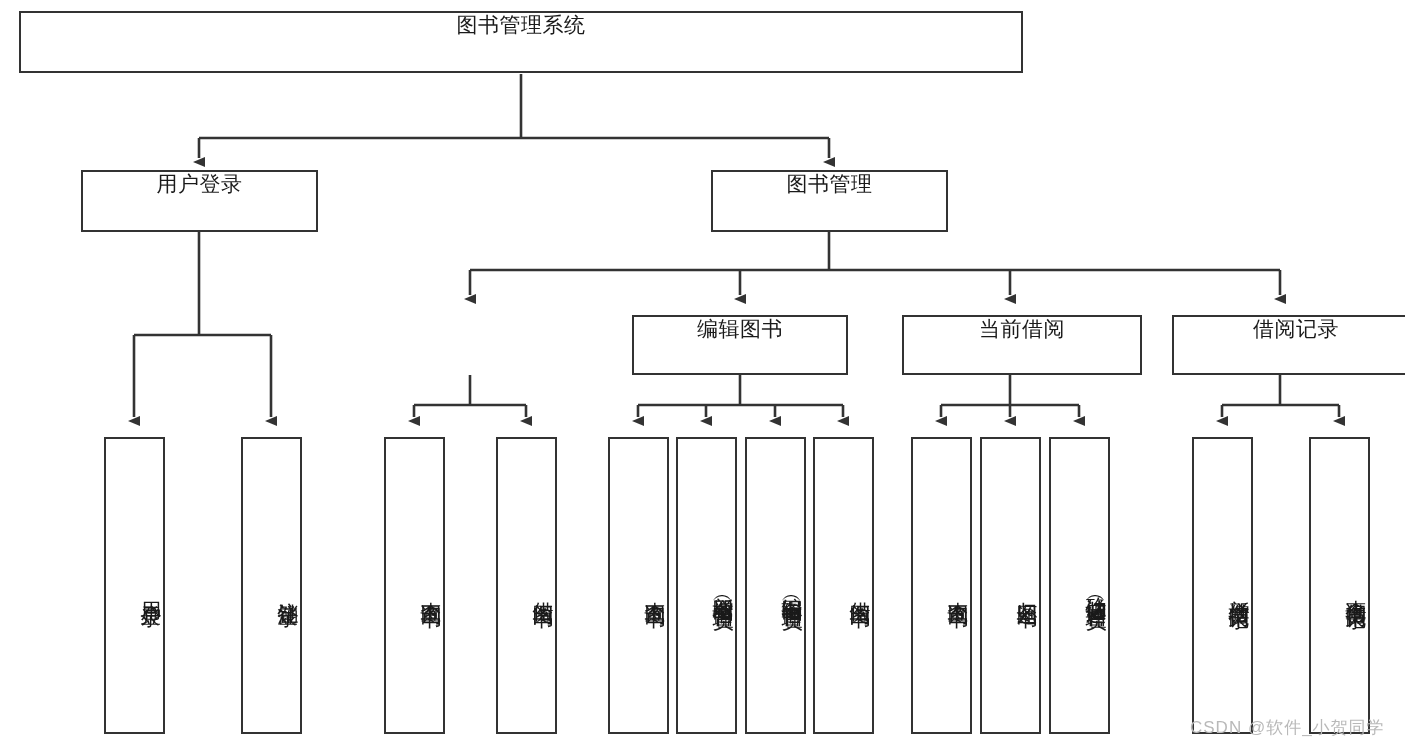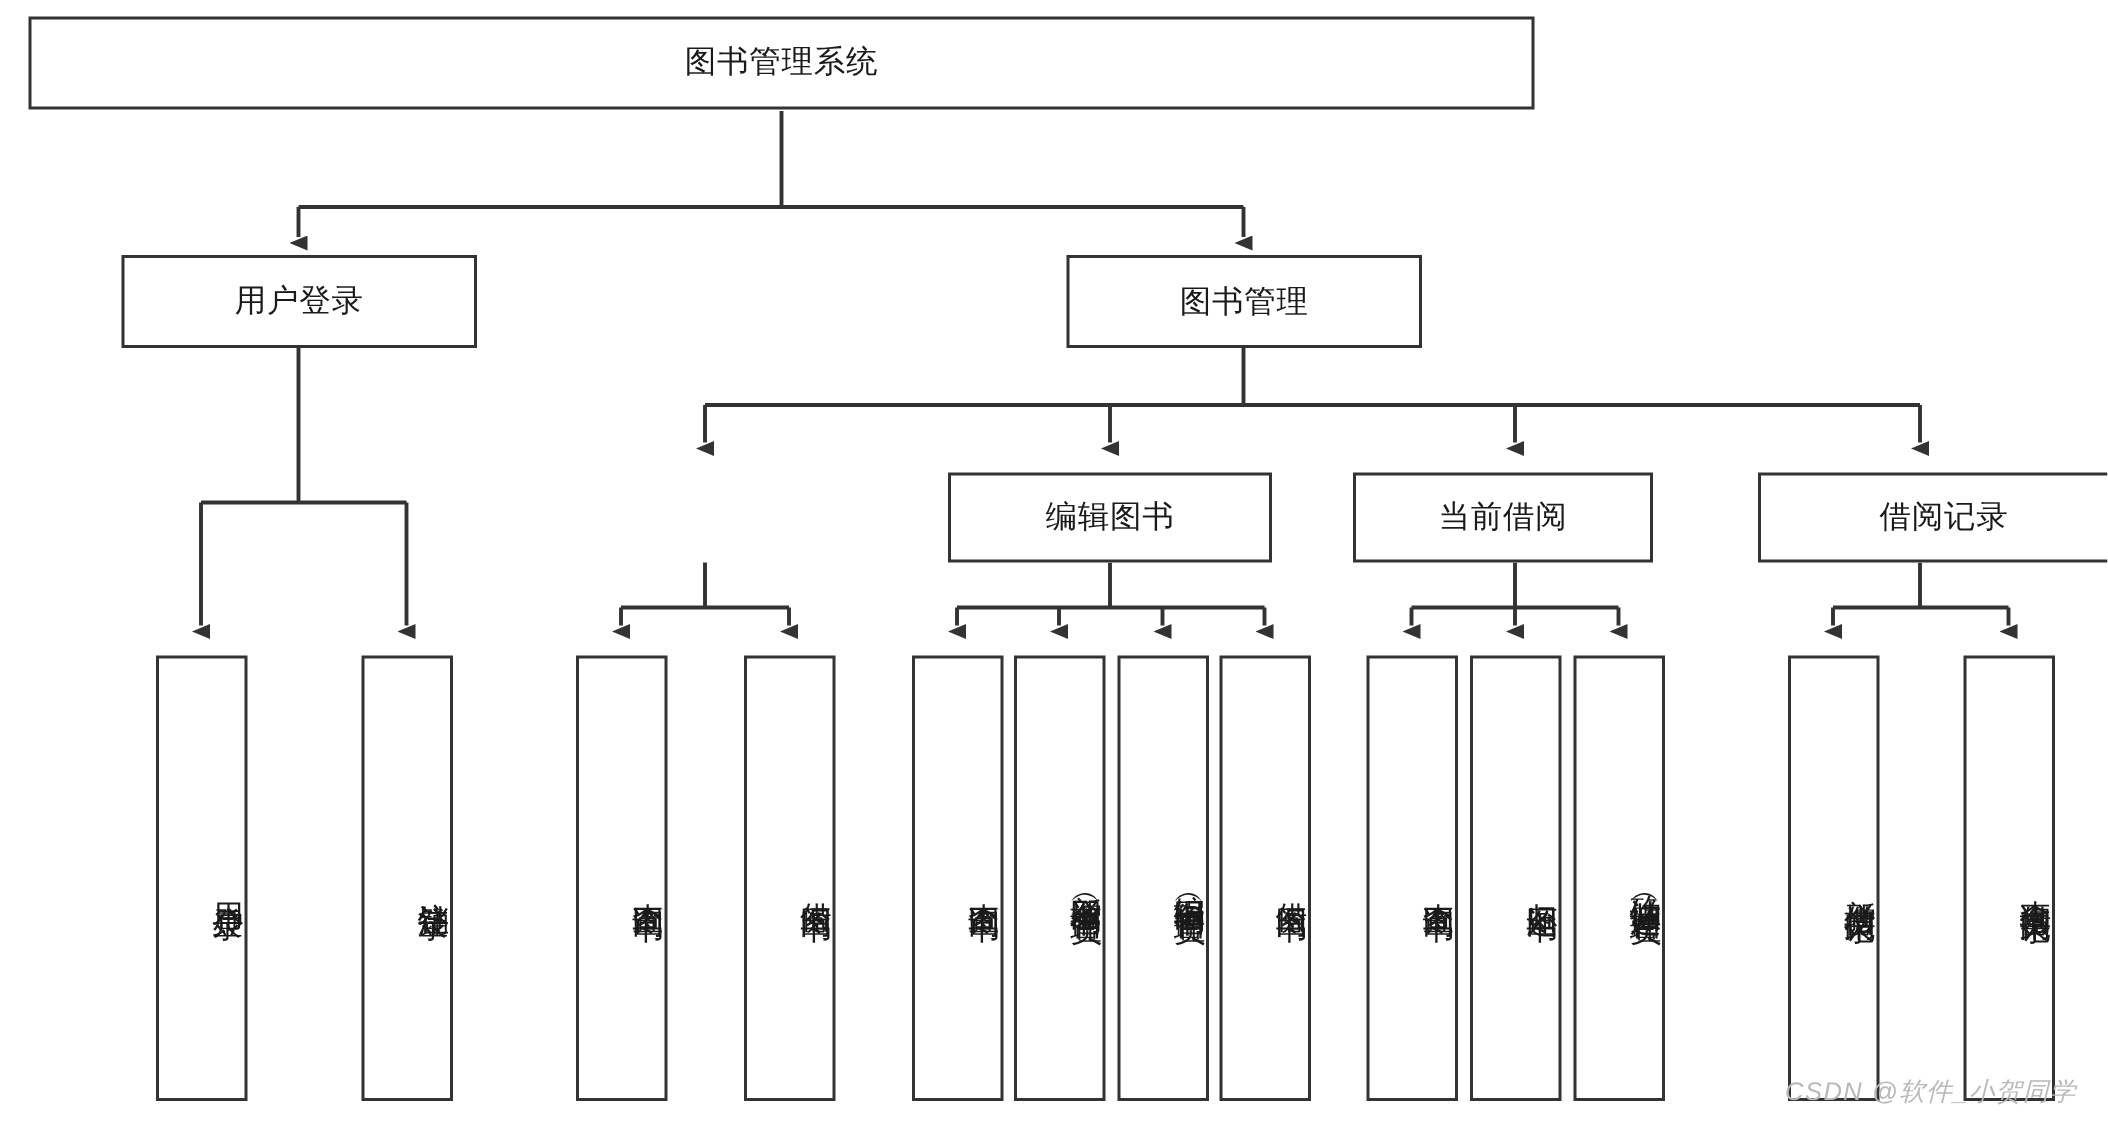--- a/index.html
+++ b/index.html
@@ -23,21 +23,21 @@
     top: 0;
     width: 1405px;
     height: 747px;
     pointer-events: none;
   }
   .node {
     position: absolute;
     border: 2px solid #333333;
     background: #ffffff;
     display: flex;
-    align-items: center;
+    align-items: flex-start;
     justify-content: center;
     color: #1a1a1a;
     text-align: center;
     line-height: 1.18;
   }
   .node.h {
     font-size: 21px;
     letter-spacing: 0.5px;
   }
   .node.leaf {
@@ -127,21 +127,21 @@
   <div class="node h" style="left:81px; top:170px; width:237px; height:62px;">
     <span>用户登录</span>
   </div>
   <div class="node h" style="left:711px; top:170px; width:237px; height:62px;font-family:Liberation Serif, serif;">
     <span>图书管理</span>
   </div>
 
   <div class="node h" style="left:632px; top:315px; width:216px; height:60px;">
     <span>编辑图书</span>
   </div>
-  <div class="node h" style="left:902px; top:315px; width:200px; height:60px;">
+  <div class="node h" style="left:902px; top:315px; width:240px; height:60px;">
     <span>当前借阅</span>
   </div>
   <div class="node h" style="left:1172px; top:315px; width:248px; height:60px;">
     <span>借阅记录</span>
   </div>
 
   <div class="node leaf" style="left:104px; top:437px; width:61px; height:297px;">
     <span class="vtext">用户登录</span>
   </div>
   <div class="node leaf" style="left:241px; top:437px; width:61px; height:297px;">
@@ -178,17 +178,17 @@
     <span class="vtext">确认归还（管理员）</span>
   </div>
 
   <div class="node leaf" style="left:1192px; top:437px; width:61px; height:297px;">
     <span class="vtext">新增借阅记录</span>
   </div>
   <div class="node leaf" style="left:1309px; top:437px; width:61px; height:297px;">
     <span class="vtext">查询借阅记录</span>
   </div>
 
-  <div class="watermark" style="left:1190px; top:716px;font-style:italic;">
+  <div class="watermark" style="left:1190px; top:716px;">
     <span>CSDN @软件_小贺同学</span>
   </div>
 
 </div>
 
 </body></html>

